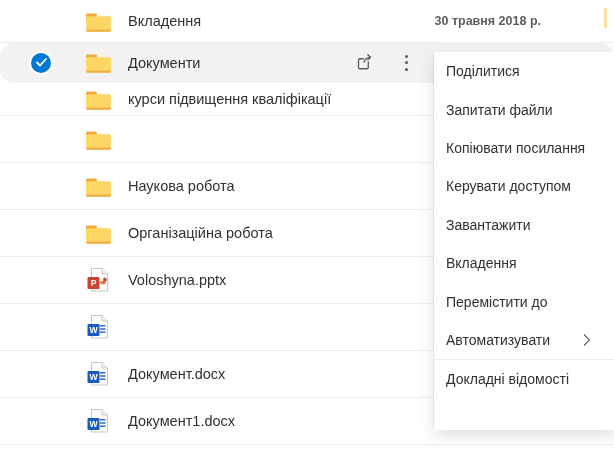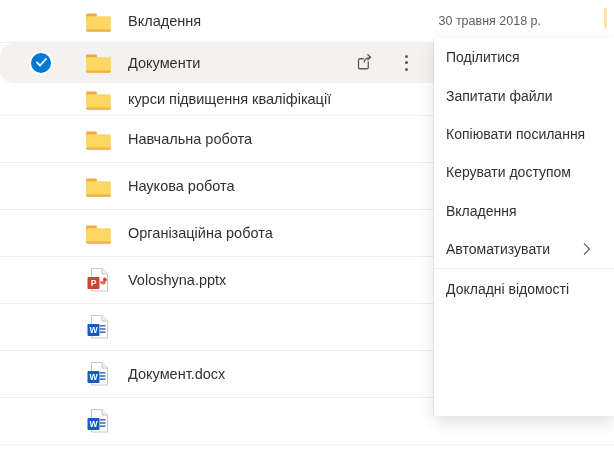--- a/index.html
+++ b/index.html
@@ -13,32 +13,32 @@
   .rows { position:absolute; inset:0; display:flex; flex-direction:column; }
   .row { position:relative; border-bottom:1px solid #F0EEEC; background:#fff; cursor:pointer; }
   .row.selected { background:#F3F2F1; border-bottom:1px solid #F3F2F1; }
   .check {
     position:absolute; left:31px; top:50%; transform:translateY(-50%);
     width:20px; height:20px; border-radius:50%; background:#0078D4;
     box-shadow:0 0 0 2px #FFFFFF; display:flex; align-items:center; justify-content:center;
   }
   .icon-slot { position:absolute; left:85px; top:50%; transform:translateY(-50%); width:27px; height:26px; display:flex; align-items:center; justify-content:center; }
   .rowlabel { position:absolute; left:128px; top:50%; transform:translateY(-50%); font-size:14.5px; color:#323130; white-space:nowrap; }
-  .rowdate { position:absolute; right:73px; top:50%; transform:translateY(-50%); font-size:12.5px; color:#605E5C; white-space:nowrap; }
+  .rowdate { position:absolute; right:73px; top:50%; transform:translateY(-50%); font-size:12.5px; color:#605E5C; white-space:nowrap;font-weight:bold; }
   .action-btn {
     position:absolute; top:50%; transform:translateY(-50%); width:32px; height:32px;
     display:flex; align-items:center; justify-content:center; background:transparent; border:none; cursor:pointer;
   }
   .share-btn { left:348px; }
   .more-btn { left:390px; }
   .dots { display:flex; flex-direction:column; gap:3.5px; }
   .dots i { width:3px; height:3px; border-radius:50%; background:#5B5855; }
   
   .menu {
-    position:absolute; left:434px; top:38px; width:181px; height:378px; background:#fff;
+    position:absolute; left:434px; top:52px; width:181px; height:378px; background:#fff;
     box-shadow:-1px 0 0 rgba(0,0,0,0.05), 0 6px 16px rgba(0,0,0,0.12);
   }
   .menu-item {
     position:relative; height:38.4px; display:flex; align-items:center;
     padding-left:12px; font-size:14px; color:#323130; cursor:pointer; white-space:nowrap;
   }
   .menu-divider { height:1px; background:#EDEBE9; }
   .submenu-chevron { position:absolute; right:24px; top:50%; transform:translateY(-50%); display:flex; }
   
   .artifact { position:absolute; right:7px; top:8px; width:3px; height:20px; background:#FCE3A4; }
@@ -99,21 +99,20 @@
         <span class="rowlabel">курси підвищення кваліфікації</span>
       </div>
       <div class="row" style="height: 47px;">
         <span class="icon-slot">
           <svg width="27" height="23" viewBox="0 0 24 20">
     <rect x="1" y="2.8" width="9.5" height="7" rx="1" fill="#F2A93B"></rect>
     <rect x="1" y="5.4" width="22" height="13.6" rx="1.3" fill="#FDD663"></rect>
     <rect x="1" y="17.1" width="22" height="1.9" rx="0.95" fill="#F0B049"></rect>
   </svg>
         </span>
-        <span class="rowlabel">Навчальна робота</span>
       </div>
       <div class="row" style="height: 47px;">
         <span class="icon-slot">
           <svg width="27" height="23" viewBox="0 0 24 20">
     <rect x="1" y="2.8" width="9.5" height="7" rx="1" fill="#F2A93B"></rect>
     <rect x="1" y="5.4" width="22" height="13.6" rx="1.3" fill="#FDD663"></rect>
     <rect x="1" y="17.1" width="22" height="1.9" rx="0.95" fill="#F0B049"></rect>
   </svg>
         </span>
         <span class="rowlabel">Наукова робота</span>
@@ -173,37 +172,44 @@
           <svg width="23" height="26" viewBox="0 0 23 26">
     <path d="M4.5 1.5 h10.5 l5.5 5.5 v17 h-16 z" fill="#FFFFFF" stroke="#C8C6C4" stroke-width="1"></path>
     <path d="M15 1.5 v5.5 h5.5" fill="#F3F2F1" stroke="#C8C6C4" stroke-width="1"></path>
     <rect x="13" y="11" width="5.5" height="1.6" fill="#4472C4"></rect>
     <rect x="13" y="14.2" width="5.5" height="1.6" fill="#4472C4"></rect>
     <rect x="13" y="17.4" width="5.5" height="1.6" fill="#4472C4"></rect>
     <rect x="0.5" y="10" width="12" height="12" rx="1" fill="#185ABD"></rect>
     <text x="6.5" y="19.3" text-anchor="middle" font-family="Liberation Sans, sans-serif" font-size="8.6" font-weight="bold" fill="#FFFFFF">W</text>
   </svg>
         </span>
+        <span class="rowlabel">Документ1.docx</span>
       </div>
     </div>
   <div class="menu" id="menu">
       <div class="menu-item">
         <span>Поділитися</span>
       </div>
       <div class="menu-item">
         <span>Запитати файли</span>
       </div>
       <div class="menu-item">
         <span>Копіювати посилання</span>
       </div>
       <div class="menu-item">
         <span>Керувати доступом</span>
       </div>
       <div class="menu-item">
+        <span>Завантажити</span>
+      </div>
+      <div class="menu-item">
         <span>Вкладення</span>
+      </div>
+      <div class="menu-item">
+        <span>Перемістити до</span>
       </div>
       <div class="menu-item">
         <span>Автоматизувати</span>
         <span class="submenu-chevron">
           <svg width="8" height="13" viewBox="0 0 8 13">
     <polyline points="1,1 6.5,6.5 1,12" fill="none" stroke="#605E5C" stroke-width="1.1"></polyline>
   </svg>
         </span>
       </div>
       <div class="menu-divider"></div>

